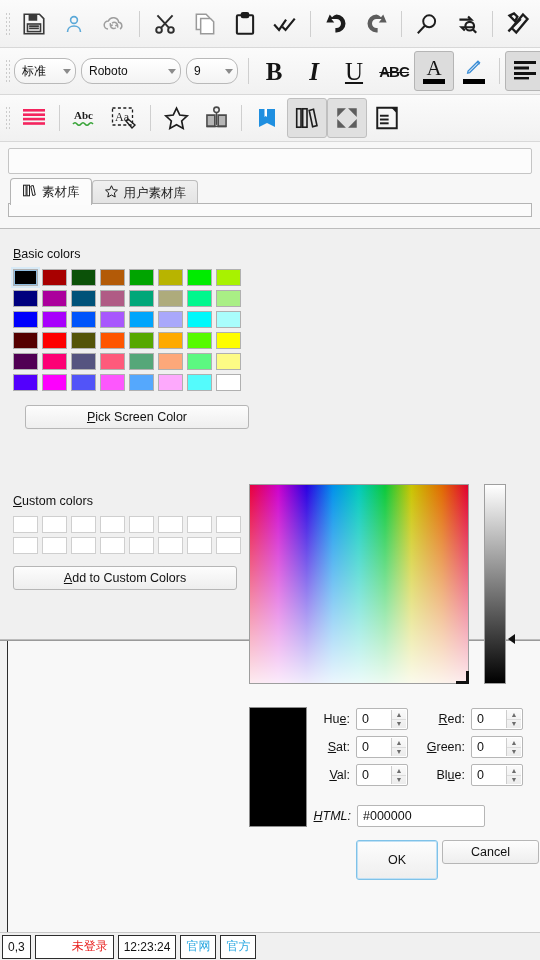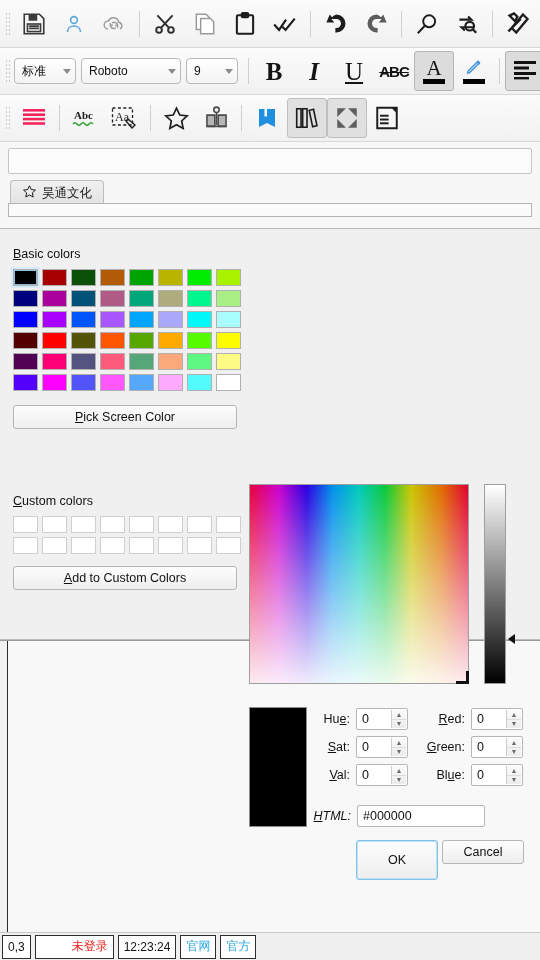--- a/index.html
+++ b/index.html
@@ -38,21 +38,21 @@
     width: 40px; height: 40px; flex: 0 0 40px;
     display: flex; align-items: center; justify-content: center;
     border: 1px solid transparent; border-radius: 3px;
     background: transparent;
   }
   .tbtn.active { background: #e0e0e0; border-color: #bfbfbf; }
   .tbtn svg { display: block; }
 
   
   .combo {
-    height: 26px; border: 1px solid #b9b9b9; border-radius: 4px;
+    height: 26px; border: 1px solid #b9b9b9; border-radius: 11px;
     background: linear-gradient(#ffffff, #f3f3f3);
     display: flex; align-items: center; justify-content: space-between;
     padding: 0 4px 0 7px; margin-right: 5px; flex: 0 0 auto;
     font-size: 12px; color: #111; white-space: nowrap;
   }
   .combo .cv { overflow: hidden; text-overflow: ellipsis; }
   .caret {
     width: 0; height: 0; margin-left: 8px;
     border-left: 4px solid transparent; border-right: 4px solid transparent;
     border-top: 5px solid #8b8b8b;
@@ -481,27 +481,37 @@
         </svg>
       </span>
     </div>
   </div>
 
   <div class="searchrow">
     <input class="searchbox" type="text" placeholder="" style="">
   </div>
 
   <div class="tabsrow">
+    <div class="tab sel">
+      <span>
+        <svg width="15" height="15" viewBox="0 0 24 24" fill="none" stroke="#1d1d1d" stroke-width="1.6">
+          <rect x="2.5" y="3.5" width="4" height="17"></rect>
+            <rect x="8" y="3.5" width="4" height="17"></rect>
+          <path d="M14 5l4-1 3.2 15-4 1z"></path>
+        </svg>
+      </span>
+      <span>素材库</span>
+    </div>
     <div class="tab">
       <span>
         <svg width="15" height="15" viewBox="0 0 24 24" fill="none" stroke="#1d1d1d" stroke-width="1.6">
           <path d="M12 2.8l2.9 6.1 6.6.8-4.9 4.5 1.3 6.6L12 17.6 6.1 20.8l1.3-6.6L2.5 9.7l6.6-.8z"></path>
         </svg>
       </span>
-      <span>昊通文化</span>
+      <span>用户素材库</span>
     </div>
   </div>
   <div class="tabpane"></div>
 
   <div class="docarea">
     <div class="docrail"></div>
     <div class="docpage"></div>
   </div>
 
   <div id="colorDialog">
@@ -553,21 +563,21 @@
           <div class="sw" style="background: rgb(253, 251, 133);"></div>
           <div class="sw" style="background: rgb(83, 0, 253);"></div>
           <div class="sw" style="background: rgb(253, 0, 253);"></div>
           <div class="sw" style="background: rgb(82, 84, 248);"></div>
           <div class="sw" style="background: rgb(253, 87, 253);"></div>
           <div class="sw" style="background: rgb(85, 168, 253);"></div>
           <div class="sw" style="background: rgb(253, 169, 252);"></div>
           <div class="sw" style="background: rgb(84, 251, 252);"></div>
           <div class="sw" style="background: rgb(255, 255, 255);"></div>
         </div>
-      <div class="btn" id="pickScreenBtn" style="width:224px;margin:14px 0 0 13px;">
+      <div class="btn" id="pickScreenBtn" style="width:224px;margin:14px 0 0 25px;">
         <span style="text-decoration:none"><u>P</u><span>ick Screen Color</span></span>
       </div>
     </div>
 
     <div style="position:absolute;left:0;top:265px;">
       <div class="sect-label">
         <u>C</u><span>ustom colors</span>
       </div>
       <div class="swgrid" id="customGrid">
           <div class="sw empty"></div>
@@ -669,21 +679,21 @@
     <div class="spinrow" style="position:absolute;left:311px;top:576px;">
       <span class="spinlabel" style="width:40px;font-style:italic;"><u>H</u>TML:</span>
       <div class="htmlfield">
         <span>#000000</span>
       </div>
     </div>
 
     <div class="btn default" style="position:absolute;left:356px;top:611px;width:82px;height:40px;">
       <span>OK</span>
     </div>
-    <div class="btn" style="position:absolute;left:442px;top:611px;width:82px;height:24px;">
+    <div class="btn" style="position:absolute;left:442px;top:611px;width:97px;height:24px;">
       <span>Cancel</span>
     </div>
   </div>
 
   <div class="statusbar" id="statusbar">
       <div class="scell">0,3</div>
       <div class="scell warn">未登录</div>
       <div class="scell">12:23:24</div>
       <div class="scell link">官网</div>
       <div class="scell link">官方</div>

